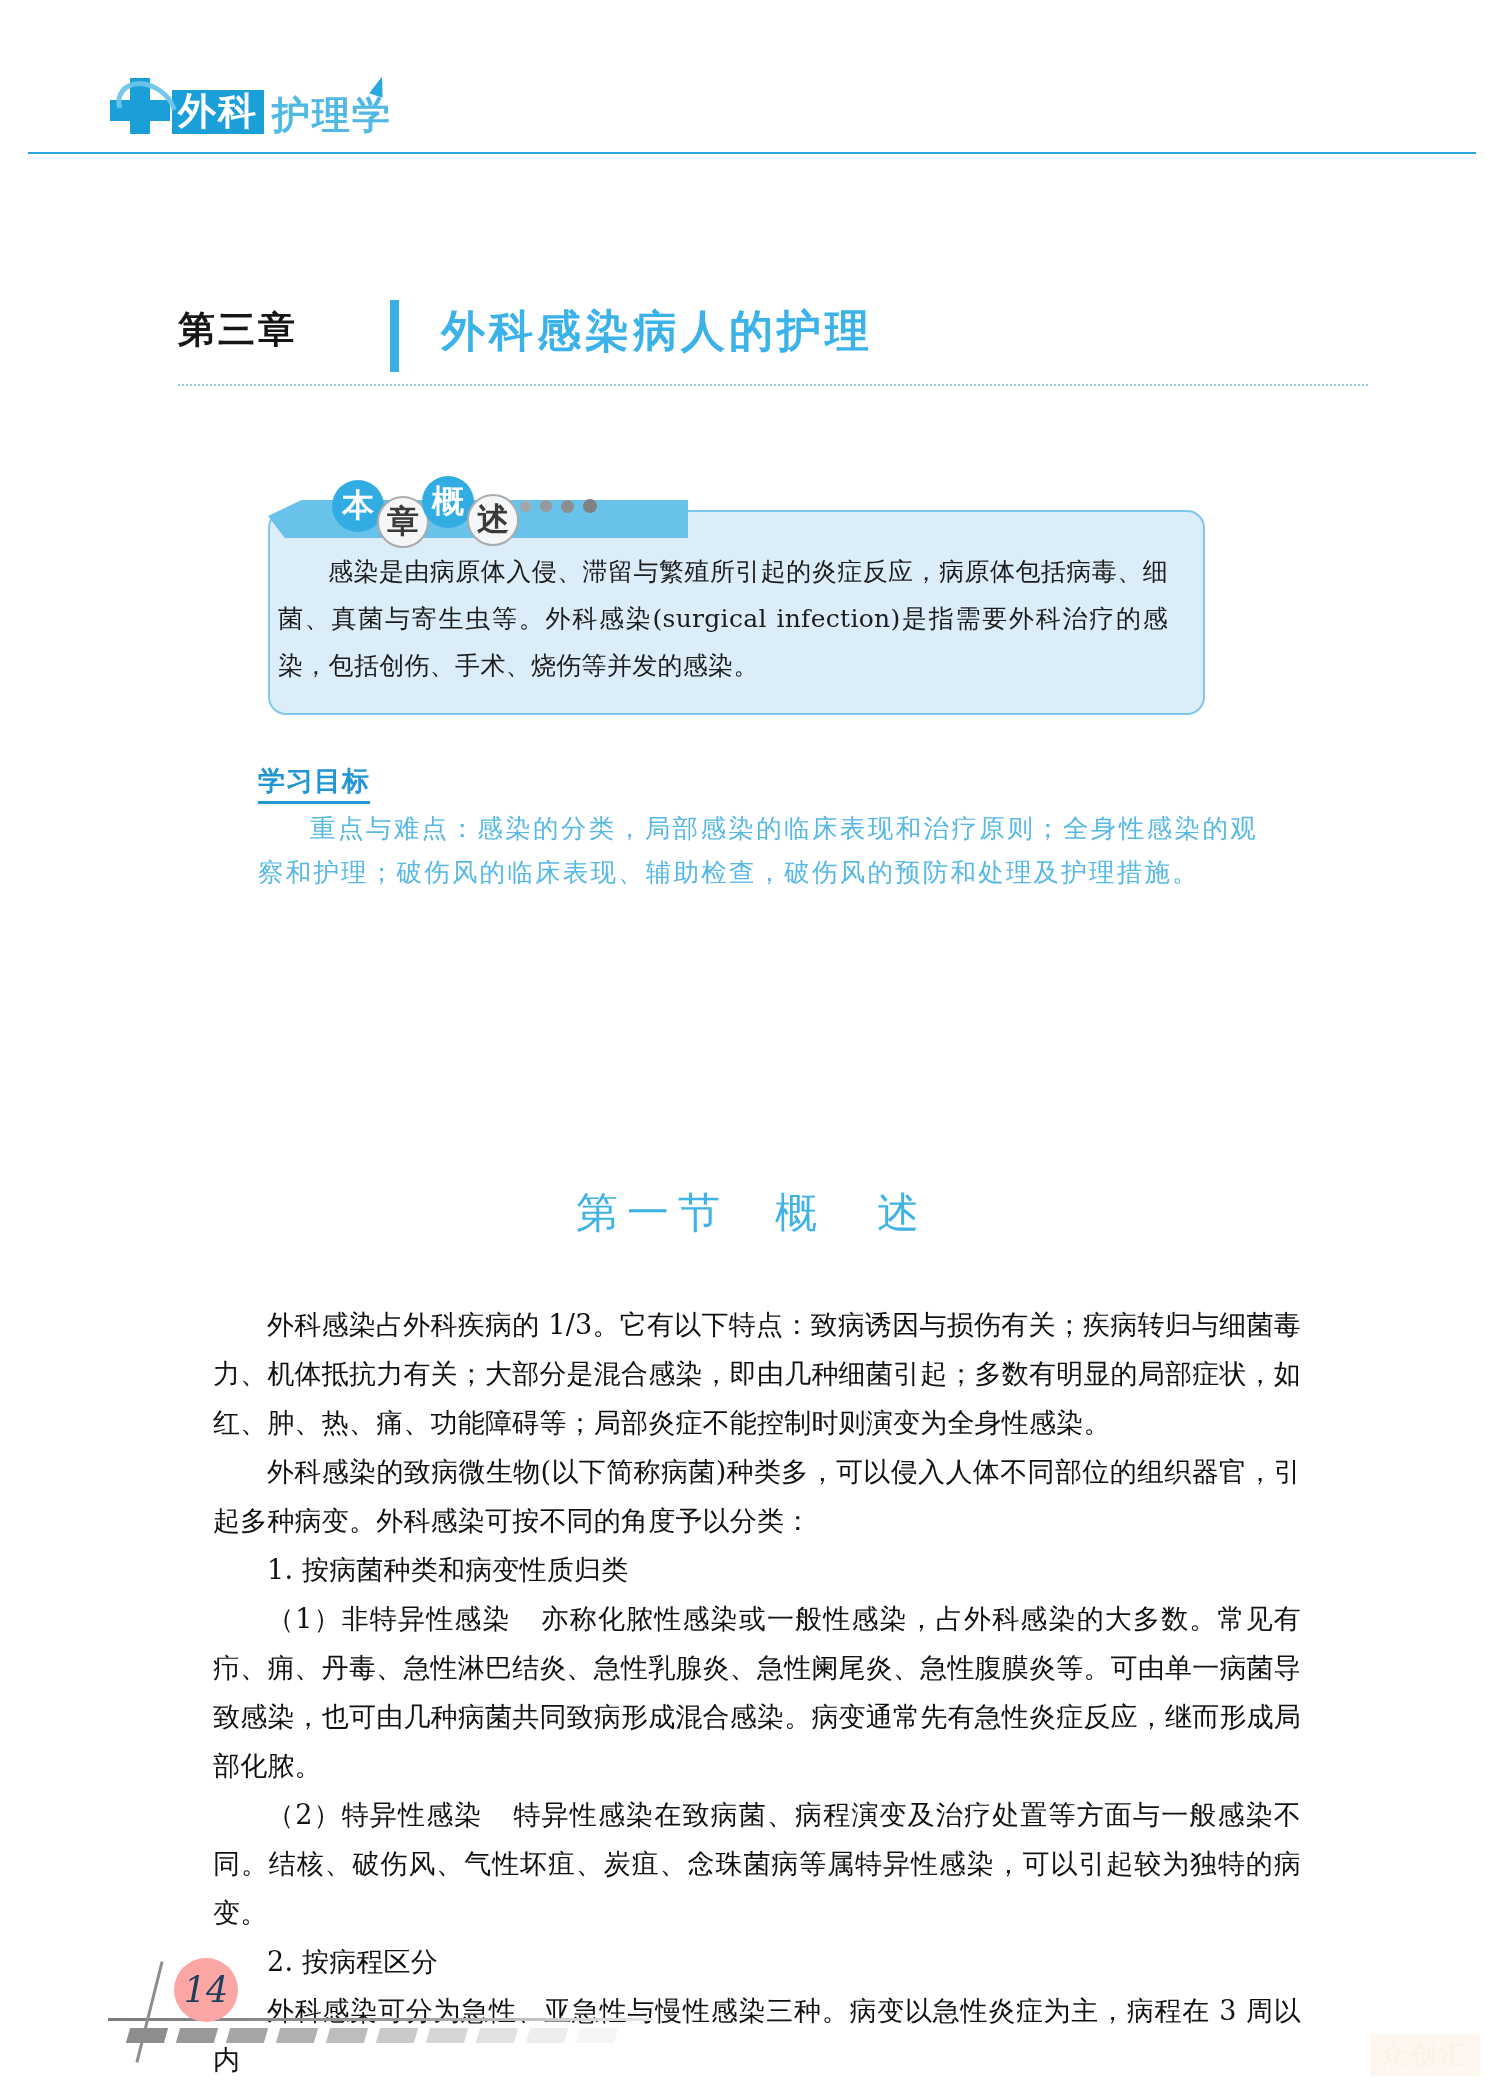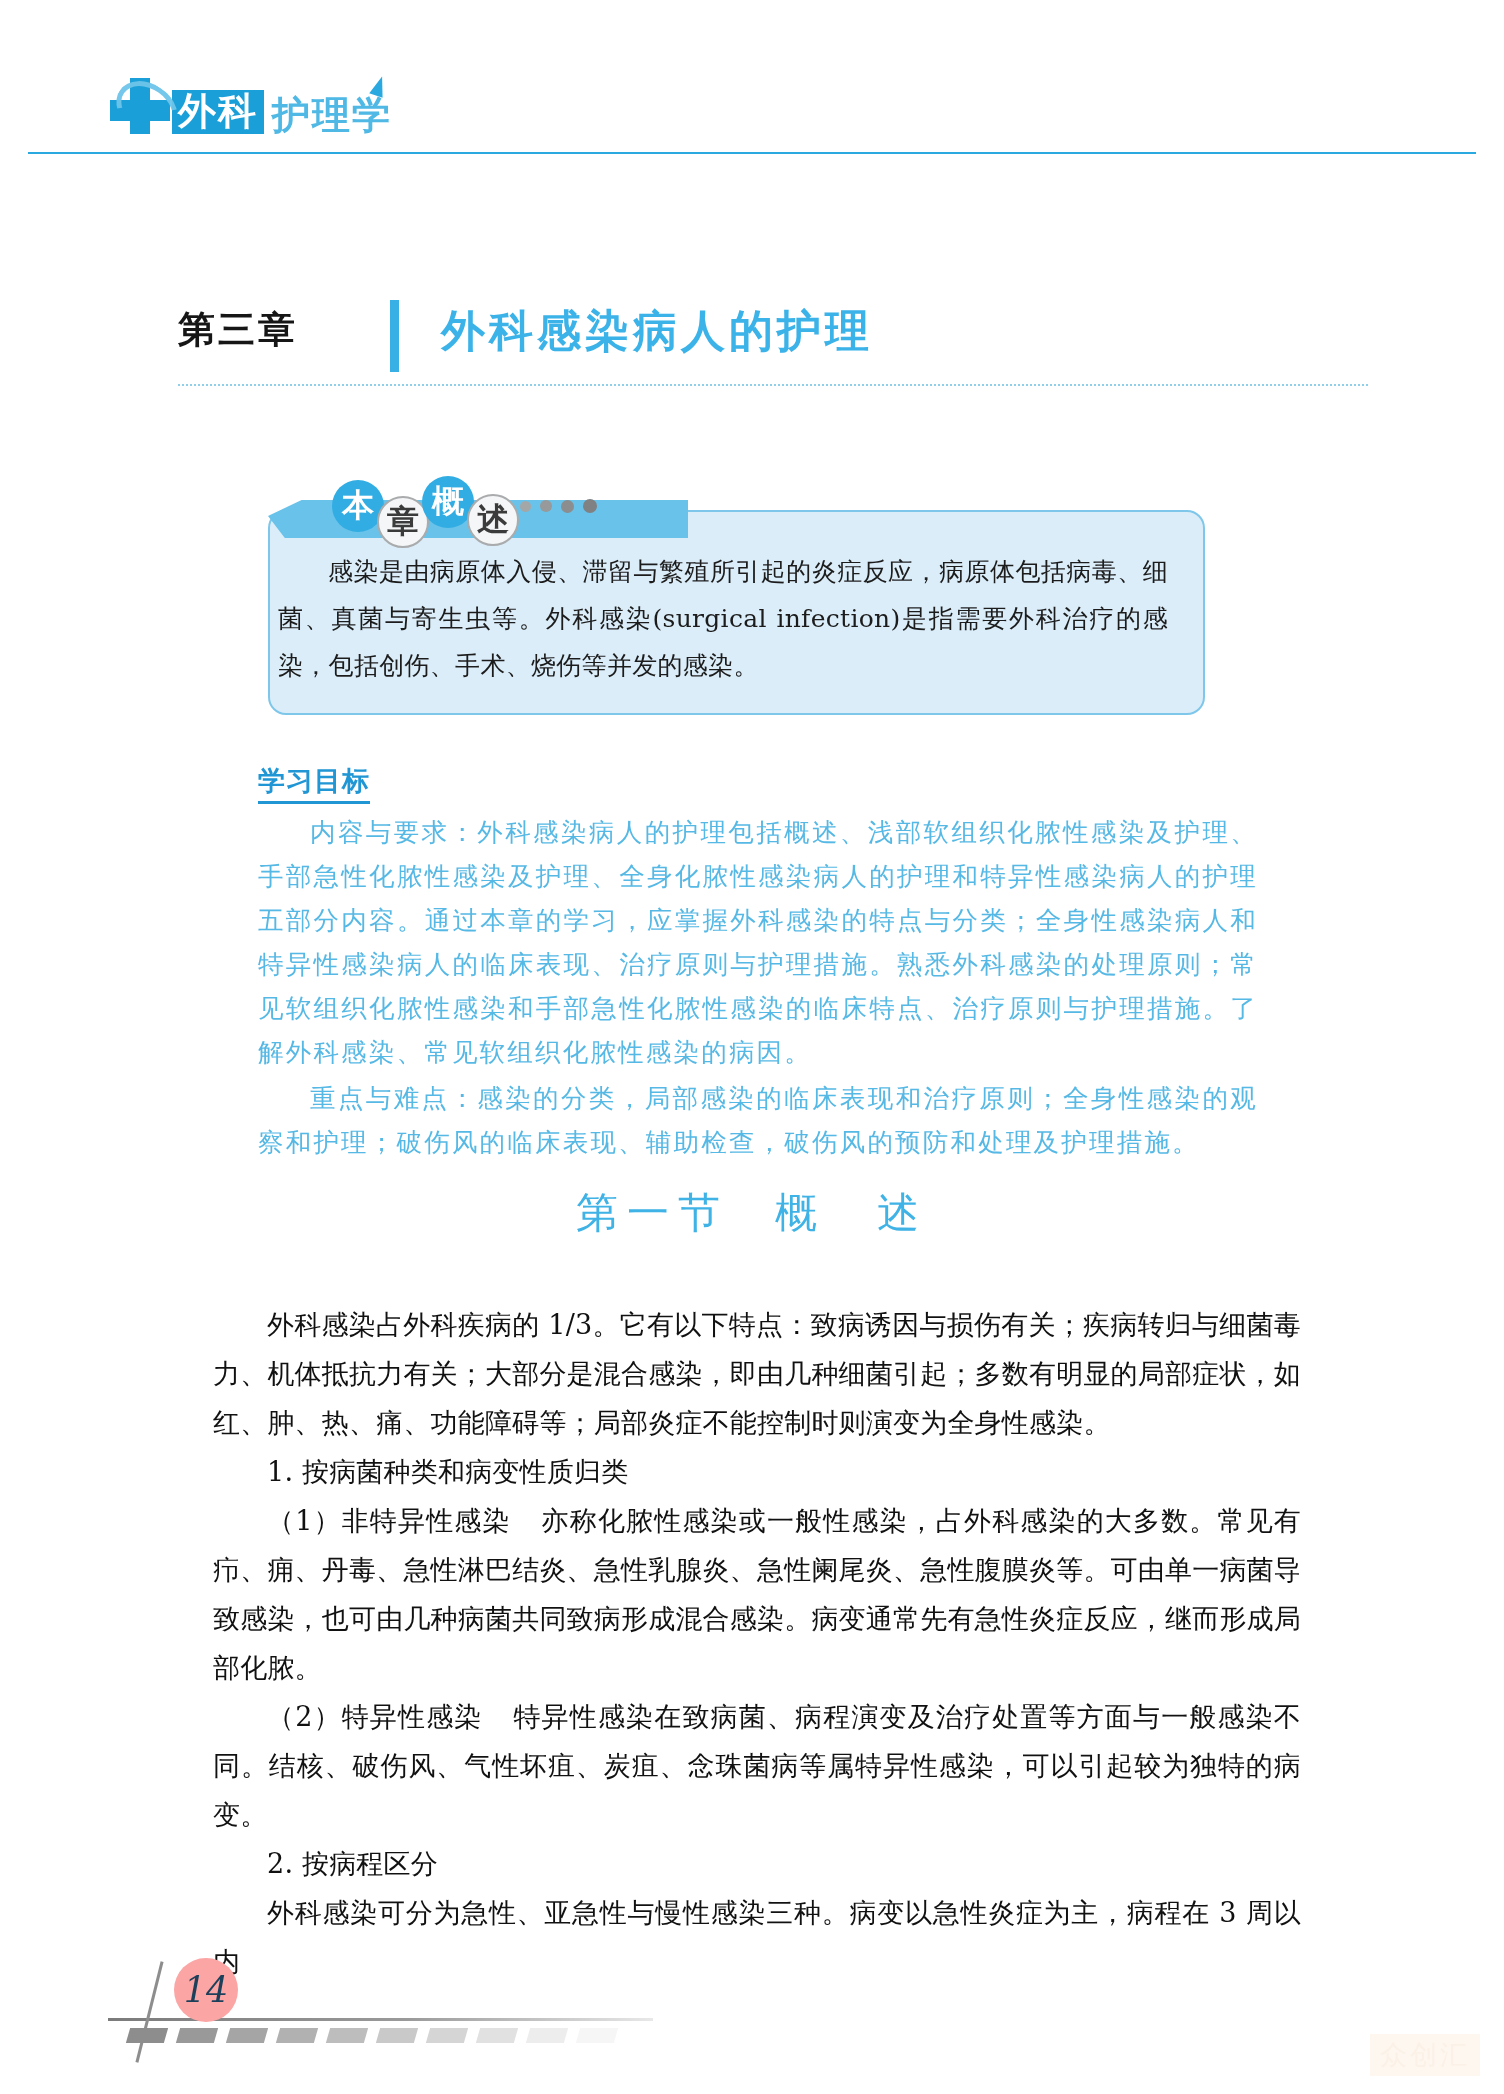--- a/index.html
+++ b/index.html
@@ -360,32 +360,32 @@
   </div>
   <div class="ov-title">
     <span class="ov-ch c1">本</span>
     <span class="ov-ch c2">章</span>
     <span class="ov-ch c3">概</span>
     <span class="ov-ch c4">述</span>
   </div>
 
   <div class="goals">
     <div class="goals-head">学习目标</div>
-    <div class="goals-p">内容与要求：外科感染病人的护理包括概述、浅部软组织化脓性感染及护理、手部急性化脓性感染及护理、全身化脓性感染病人的护理和特异性感染病人的护理五部分内容。通过本章的学习，应掌握外科感染的特点与分类；全身性感染病人和特异性感染病人的临床表现、治疗原则与护理措施。熟悉外科感染的处理原则；常见软组织化脓性感染和手部急性化脓性感染的临床特点、治疗原则与护理措施。了解外科感染、常见软组织化脓性感染的病因。</div>
     <div class="goals-p second">重点与难点：感染的分类，局部感染的临床表现和治疗原则；全身性感染的观察和护理；破伤风的临床表现、辅助检查，破伤风的预防和处理及护理措施。</div>
   </div>
 
   <div class="section-title">
     <span>第一节</span><span class="gap"></span><span>概　述</span>
   </div>
 
   <div class="body-col">
     <p class="p">外科感染占外科疾病的 1/3。它有以下特点：致病诱因与损伤有关；疾病转归与细菌毒力、机体抵抗力有关；大部分是混合感染，即由几种细菌引起；多数有明显的局部症状，如红、肿、热、痛、功能障碍等；局部炎症不能控制时则演变为全身性感染。</p>
 
 
+    <p class="p">外科感染的致病微生物(以下简称病菌)种类多，可以侵入人体不同部位的组织器官，引起多种病变。外科感染可按不同的角度予以分类：</p>
 
     <p class="p">1. 按病菌种类和病变性质归类</p>
 
     <p class="p"><span>（1）非特异性感染</span><span class="sp"></span><span>亦称化脓性感染或一般性感染，占外科感染的大多数。常见有疖、痈、丹毒、急性淋巴结炎、急性乳腺炎、急性阑尾炎、急性腹膜炎等。可由单一病菌导致感染，也可由几种病菌共同致病形成混合感染。病变通常先有急性炎症反应，继而形成局部化脓。</span></p>
 
     <p class="p"><span>（2）特异性感染</span><span class="sp"></span><span>特异性感染在致病菌、病程演变及治疗处置等方面与一般感染不同。结核、破伤风、气性坏疽、炭疽、念珠菌病等属特异性感染，可以引起较为独特的病变。</span></p>
 
     <p class="p">2. 按病程区分</p>
 
     <p class="p">外科感染可分为急性、亚急性与慢性感染三种。病变以急性炎症为主，病程在 3 周以内</p>

